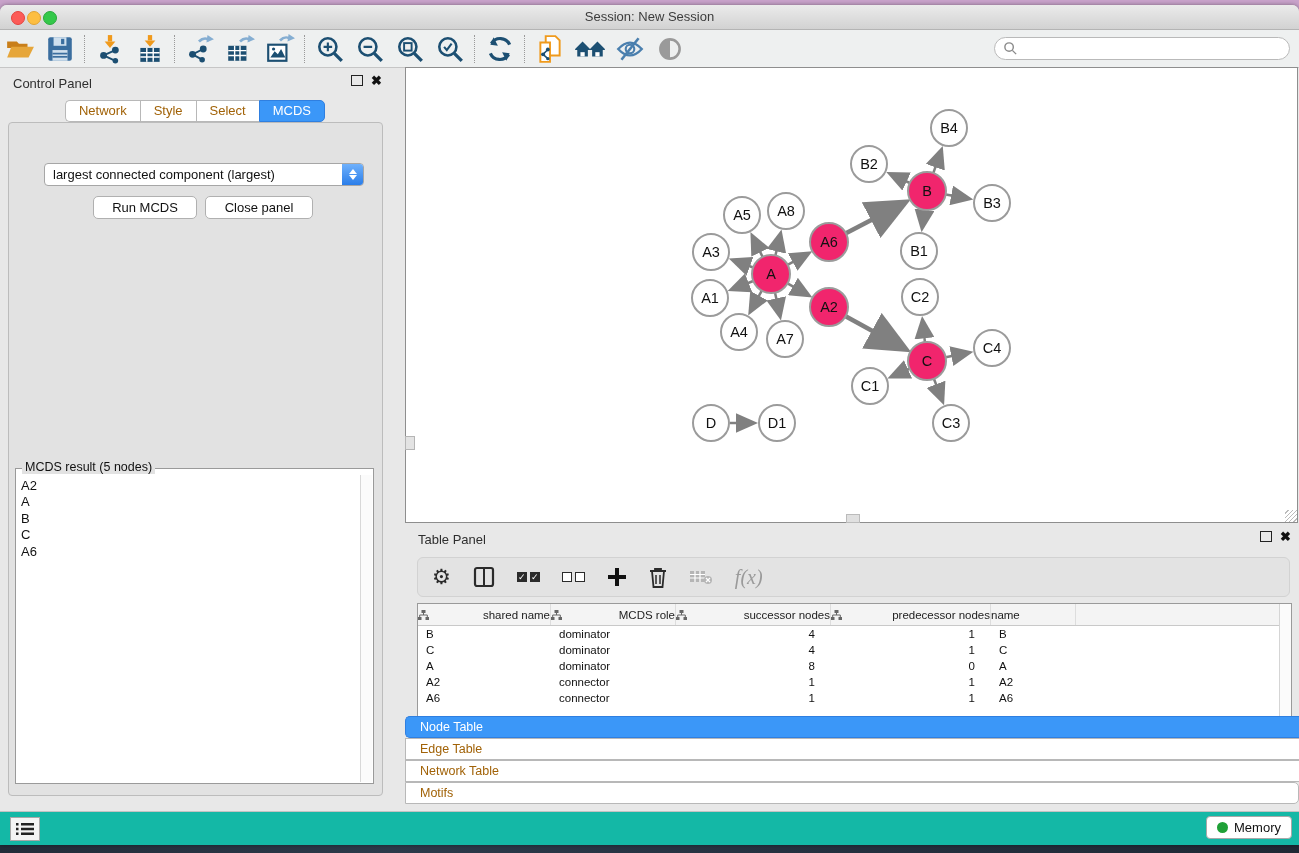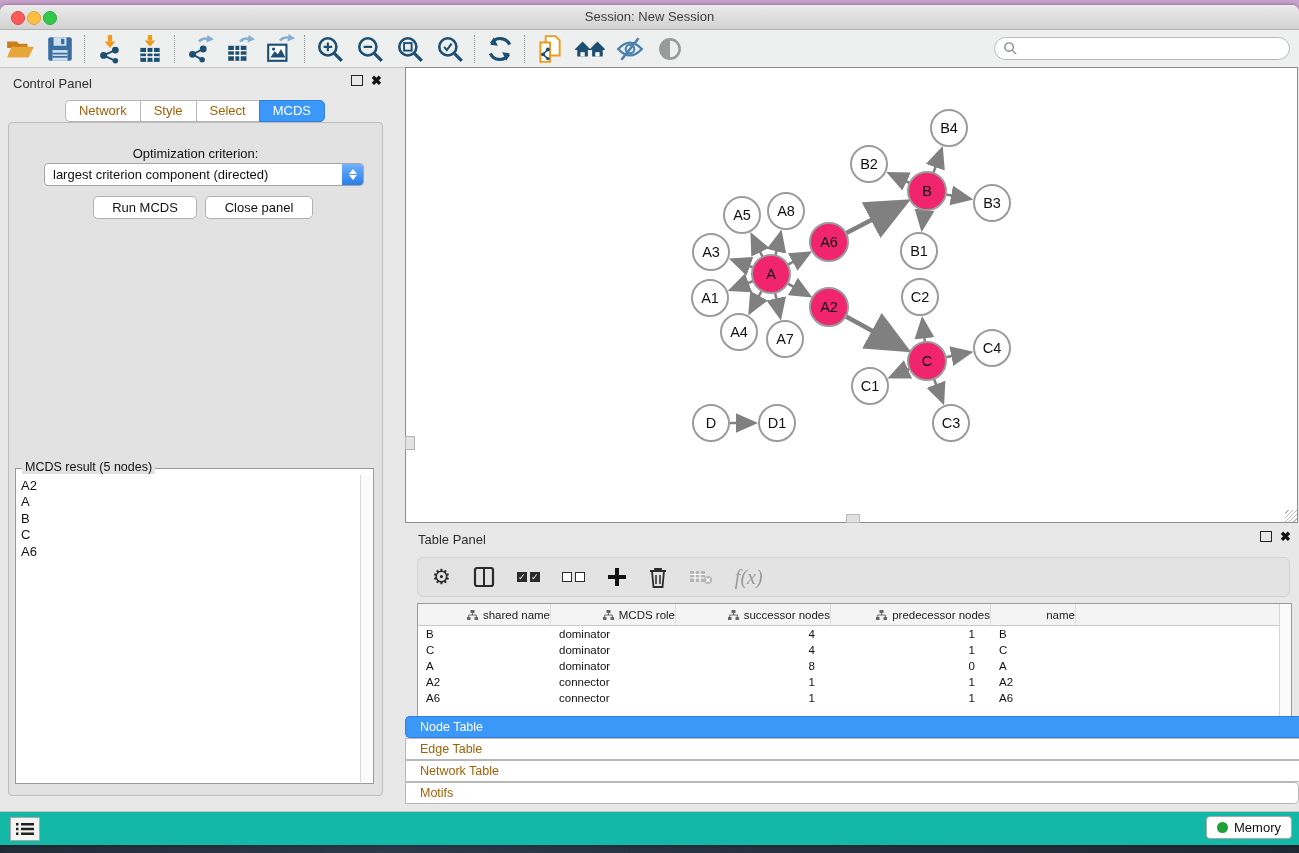--- a/index.html
+++ b/index.html
@@ -66,21 +66,21 @@
   .tp-toolbar .ti{display:flex;align-items:center;justify-content:center;}
   .gear-glyph{font-size:21px;color:#2b2b2b;line-height:20px;}
   .fx{font-family:"Liberation Serif",serif;font-style:italic;font-size:20px;color:#9a9a9a;}
   .cbx{width:10px;height:10px;display:inline-block;box-sizing:border-box;}
   .cbx.checked{background:#2b2b2b;color:#fff;font-size:9px;line-height:10px;text-align:center;}
   .cbx.empty{border:1.5px solid #2b2b2b;background:#fff;}
   .cb-pair{display:flex;gap:3px;}
   .datatable{position:absolute;left:12px;right:7px;top:80px;height:192px;background:#fff;border:1px solid #9a9a9a;overflow:hidden;}
   .dt-scroll{position:absolute;top:0;bottom:0;right:0;width:11px;background:#fbfbfb;border-left:1px solid #d5d5d5;}
   .dt-header{display:flex;height:21px;background:#f4f4f4;border-bottom:1px solid #c9c9c9;}
-  .dt-hcell{display:flex;align-items:center;justify-content:flex-end;gap:5px;font-size:11.5px;color:#222;border-right:1px solid #ddd;box-sizing:border-box;}
+  .dt-hcell{display:flex;align-items:center;justify-content:space-between;gap:5px;font-size:11.5px;color:#222;border-right:1px solid #ddd;box-sizing:border-box;}
   .dt-row{display:flex;height:16px;align-items:center;}
   .dt-cell{font-size:11.5px;color:#111;box-sizing:border-box;padding:0 8px;white-space:nowrap;}
   .tp-tabs{position:absolute;left:0;right:0;bottom:8px;display:flex;justify-content:center;flex-direction:column;}
   .tp-tabs .seg{padding:3px 14px;font-size:12.5px;}
   
   .statusbar{position:absolute;left:0;right:0;bottom:0;height:33px;background:#14b8a6;border-top:1px solid #c2c2c2;}
   .list-btn{position:absolute;left:10px;top:5px;width:28px;height:22px;background:#f4f4f4;border:1px solid #a8a8a8;display:flex;align-items:center;justify-content:center;}
   .memory-btn{position:absolute;right:7px;top:4px;width:86px;height:23px;background:#fff;border:1px solid #a8a8a8;border-radius:4px;display:flex;align-items:center;justify-content:center;gap:6px;font-size:13px;color:#111;box-sizing:border-box;}
   .memory-dot{width:11px;height:11px;border-radius:50%;background:#1fa037;}
   svg{display:block;}
@@ -242,23 +242,22 @@
     </div>
   </div>
 
   <div class="control-panel">
     <div class="panel-title">Control Panel</div>
     <div class="panel-icons">
       <span class="float-icon"></span>
       <span class="close-icon">✖</span>
     </div>
     <div class="cp-inner">
-      <div class="opt-label" style="top:23px;position:absolute;">Optimization criterion:</div>
       <div class="dropdown" style="top:40px;">
-        <span class="dd-text">largest criterion component (directed)</span>
+        <span class="dd-text">largest connected component (largest)</span>
         <span class="dd-stepper">
             <span class="chev up"></span>
             <span class="chev down"></span>
           </span>
       </div>
       <div class="btn run" style="top:73px;">Run MCDS</div>
       <div class="btn closep" style="top:73px;">Close panel</div>
       <div class="groupbox" style="top:345px;">
         <span class="groupbox-label">MCDS result (5 nodes)</span>
         <div class="listbox">

